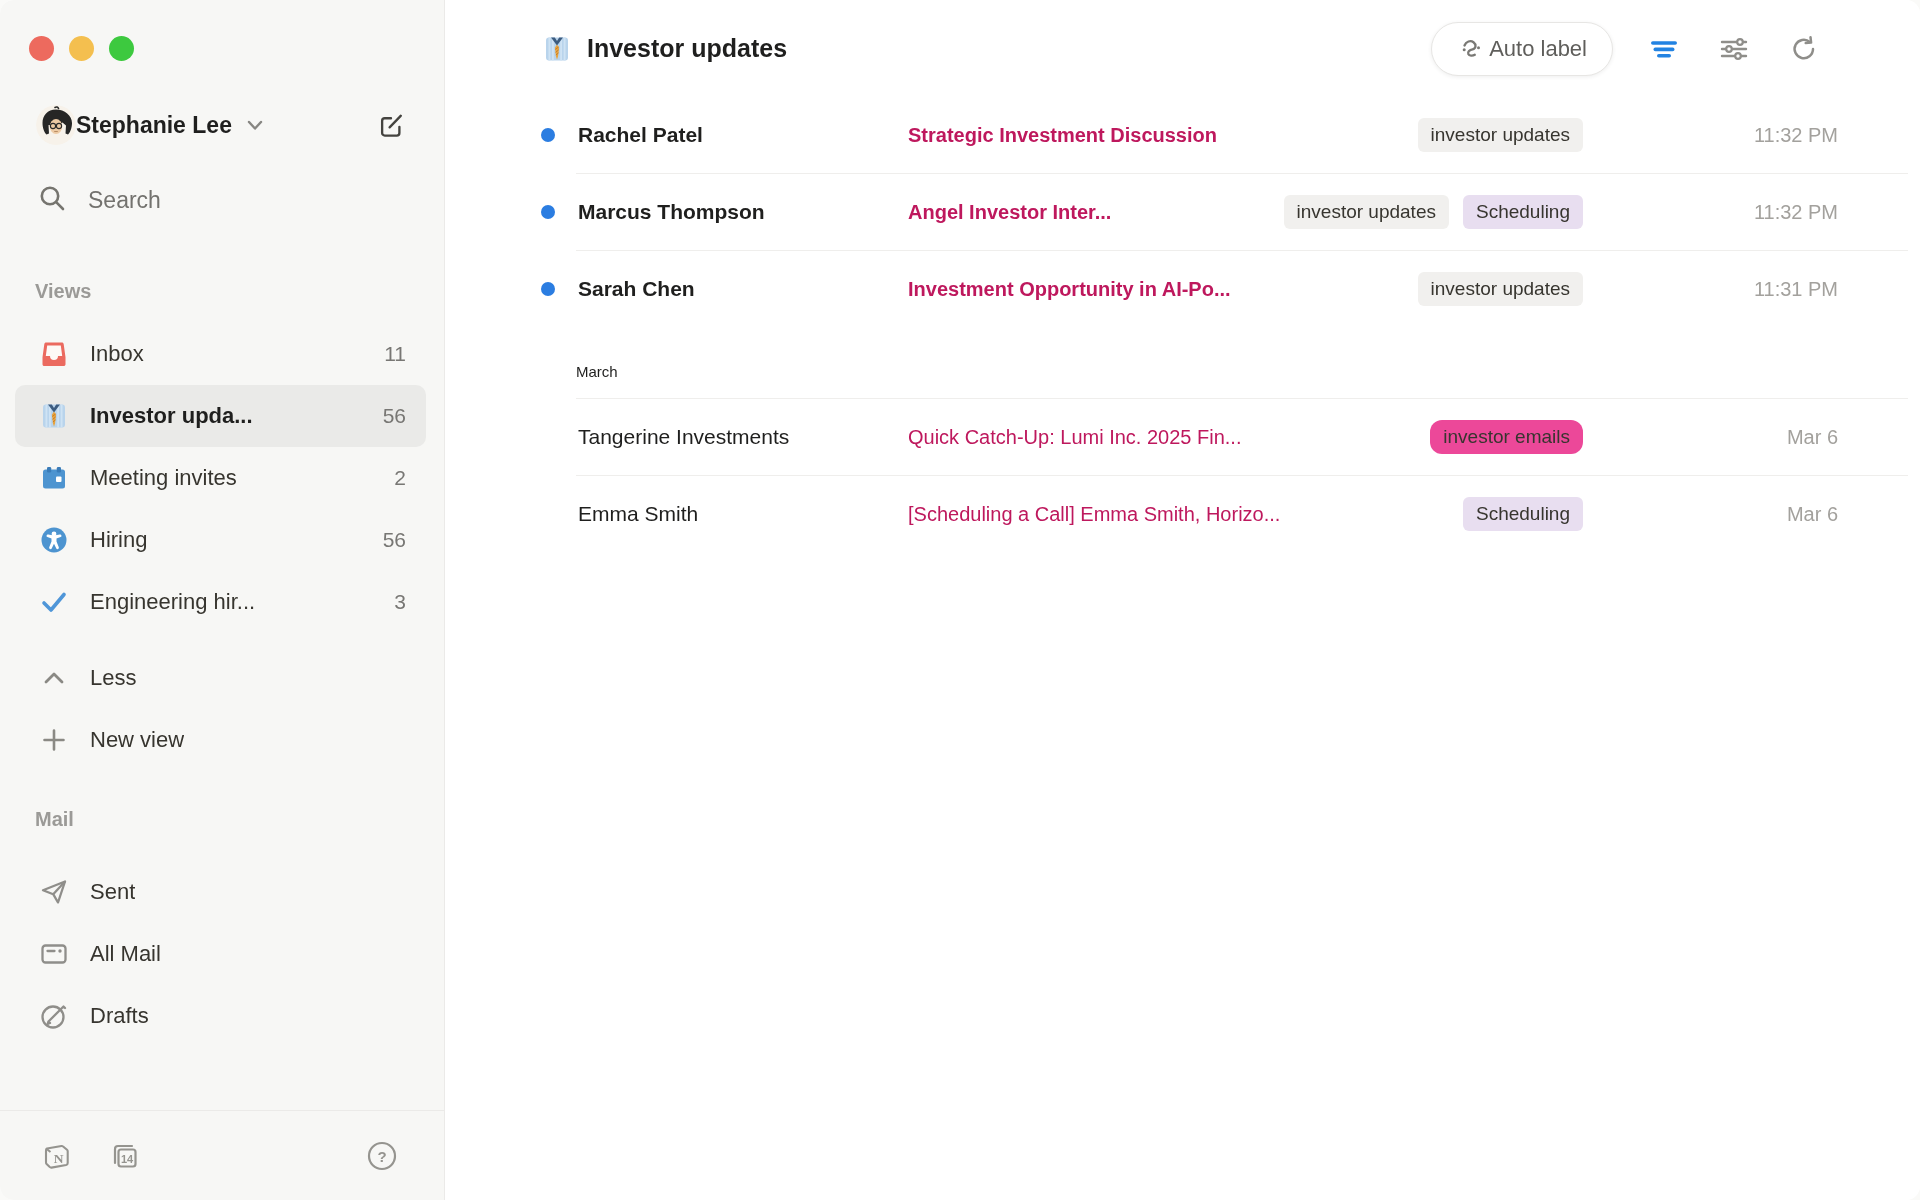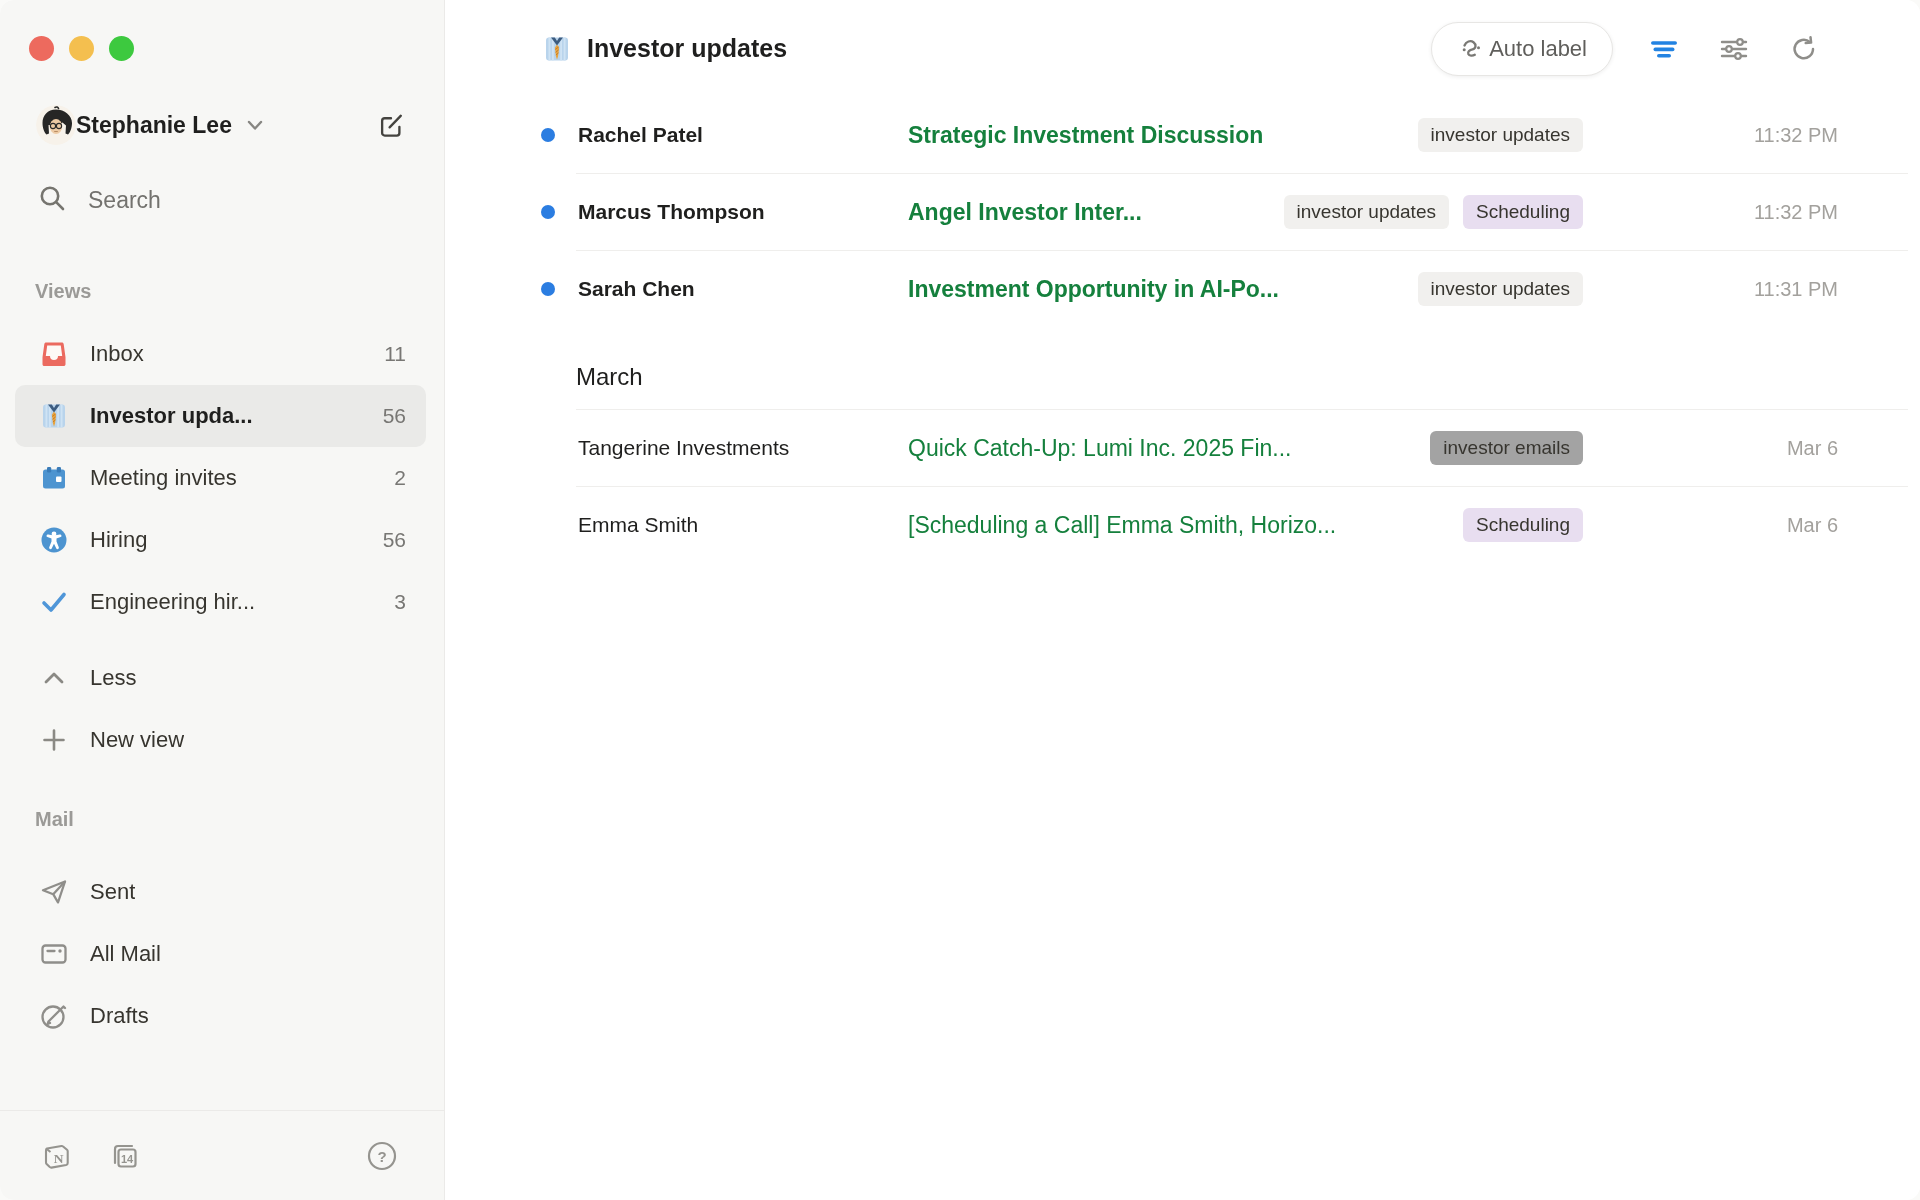--- a/index.html
+++ b/index.html
@@ -113,39 +113,39 @@
   .dot { width:14px; height:14px; border-radius:50%; background:#2b7de1; flex:none; margin-right:23px; }
   .dot.read { visibility:hidden; }
   .sender {
     width:305px; flex:none; margin-right:25px;
     font-size:21px; color:#1f1f1e;
     white-space:nowrap; overflow:hidden; text-overflow:ellipsis;
   }
   .sender.unread { font-weight:700; }
   .subject-area { flex:1; min-width:0; display:flex; align-items:center; }
   .subject {
-    font-size:23px; color:#15803d;
+    font-size:20px; color:#be185d;
     white-space:nowrap; overflow:hidden; text-overflow:ellipsis;
   }
   .subject.unread { font-weight:600; }
   .tags { margin-left:auto; padding-left:20px; display:flex; gap:14px; flex:none; }
   .tag {
     font-size:19px; color:#37352f;
     padding:5px 13px; border-radius:6px;
     white-space:nowrap; line-height:24px;
   }
   .tag-gray   { background:#f1f0ee; }
   .tag-purple { background:#e8def0; }
-  .tag-blue   { background:#a3a3a3; }
+  .tag-blue   { background:#ec4899;border-radius:12px; }
   .time { width:255px; flex:none; text-align:right; font-size:20px; color:#a3a19d; }
 
   .divider { height:1px; background:#efeeec; margin:0 12px 0 131px; }
   .group-header {
     padding:36px 82px 18px 131px;
-    font-size:24px; font-weight:500; color:#1f1f1e;
+    font-size:15px; font-weight:500; color:#1f1f1e;
   }
 </style>
 </head>
 <body>
 
 <div class="window">
 
   <aside class="sidebar">
 
     <div class="traffic">

